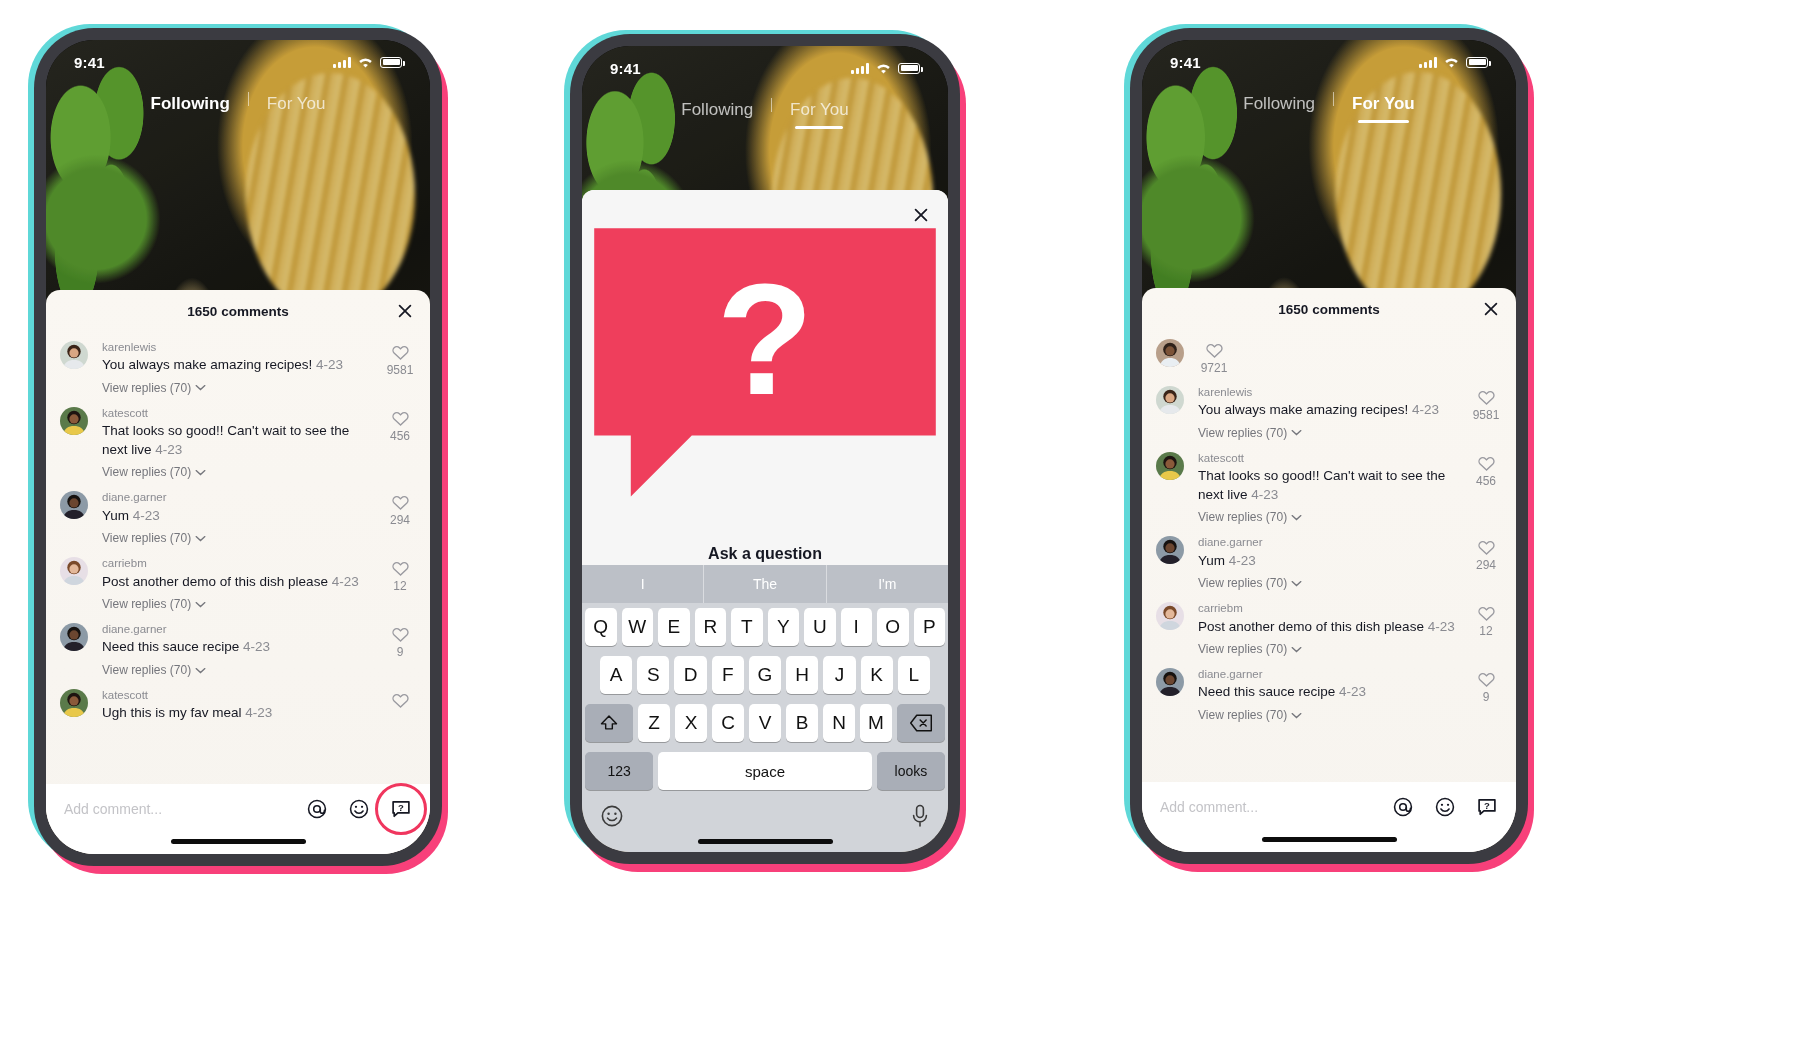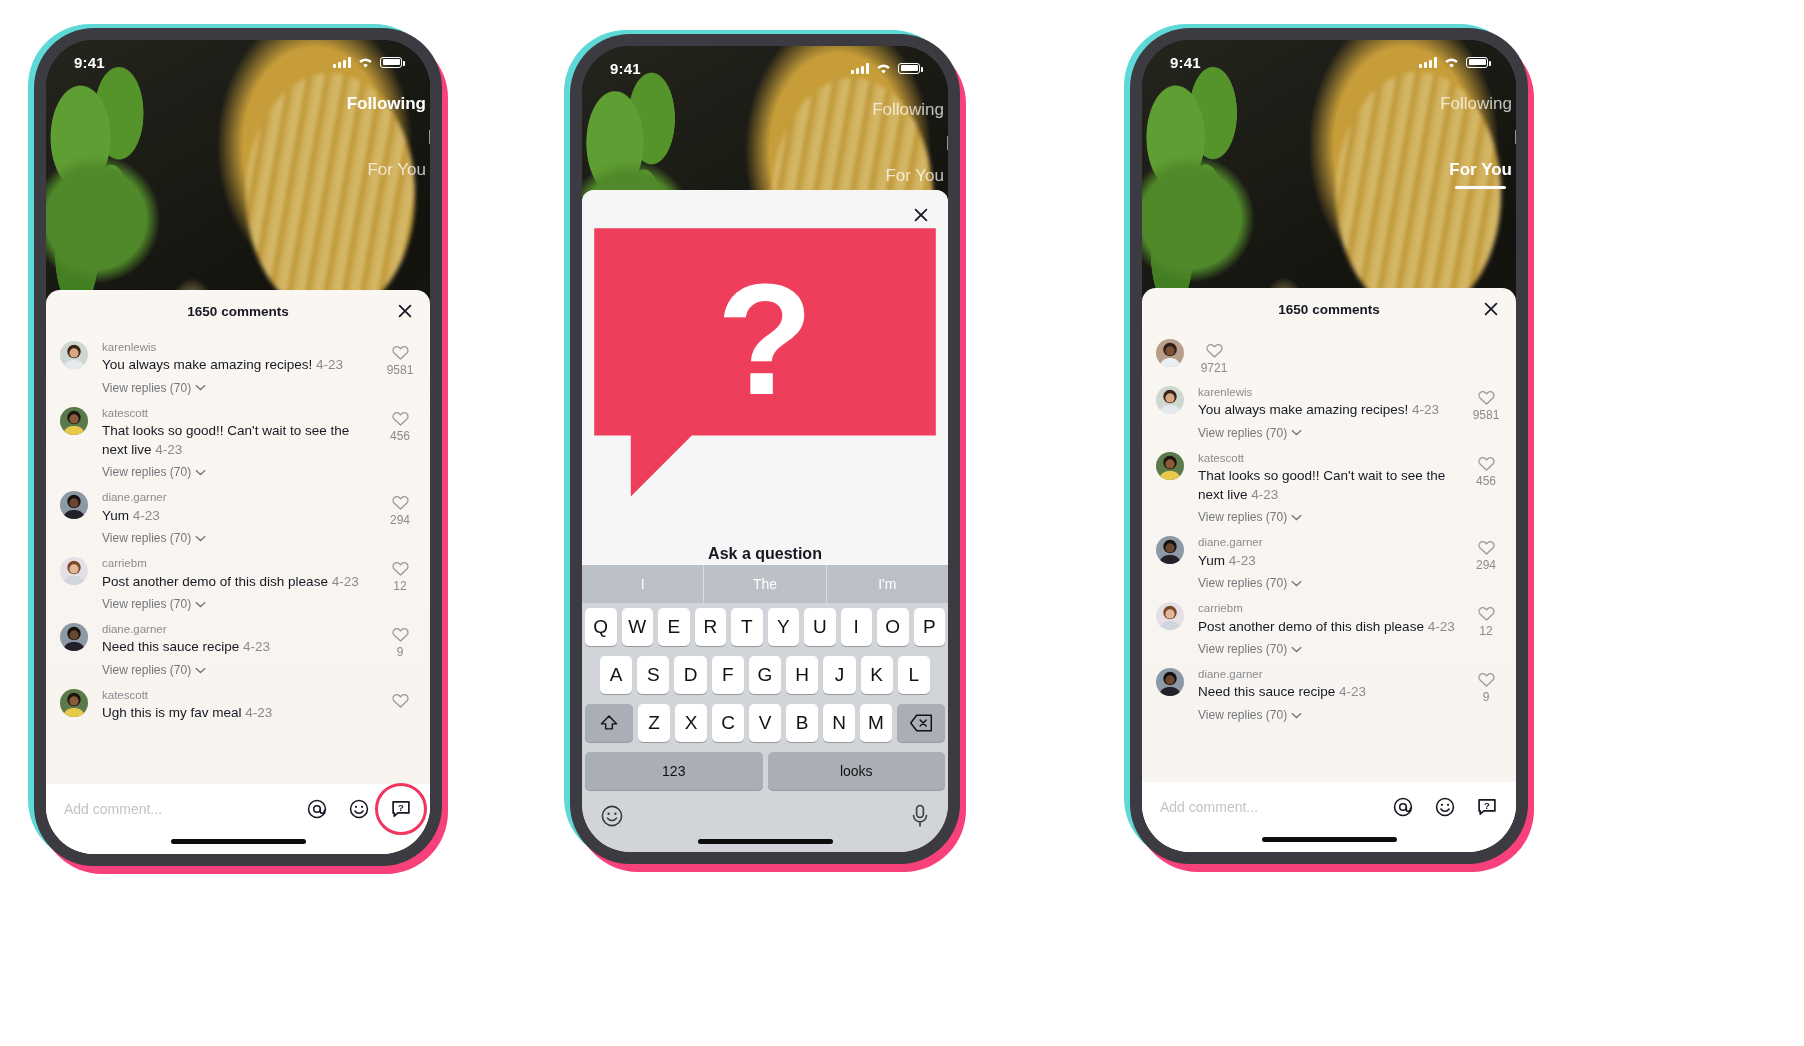--- a/index.html
+++ b/index.html
@@ -85,23 +85,22 @@
   .bars i { display:block; width: 3px; background: #fff; border-radius: 1px; }
   .bars i:nth-child(1){height:4px}.bars i:nth-child(2){height:6px}
   .bars i:nth-child(3){height:8px}.bars i:nth-child(4){height:11px}
   .batt { width: 22px; height: 11px; border: 1.5px solid #fff; border-radius: 3px; position: relative; }
   .batt::before { content:""; position:absolute; inset:1.5px; background:#fff; border-radius:1px; }
   .batt::after { content:""; position:absolute; right:-4px; top:3px; width:2px;height:5px;background:#fff;border-radius:0 1px 1px 0;}
 
   
   .tabs {
     position: absolute; left: 0; right: 0; top: 52px; z-index: 5;
-    display: flex; align-items: flex-end; justify-content: center; gap: 14px;
+    display: flex; align-items: flex-start; justify-content: center; gap: 14px;
     color: #fff;
-    flex-direction: column;
   }
   .tab { font-size: 17px; padding: 2px 4px; position: relative; }
   .tab.dim   { color: rgba(255,255,255,.72); font-weight: 400; }
   .tab.bold  { color: #fff; font-weight: 700; }
   .tab.active-underline::after {
     content:""; position:absolute; left:14%; right:14%; bottom:-7px; height:3px;
     background:#fff; border-radius:2px;
   }
   .tabdiv { width:1px; height:14px; background: rgba(255,255,255,.55); }
 
@@ -583,20 +582,21 @@
               <span id="p2-row3" style="display:contents"></span>
             <div class="key wide">
               <svg width="24" height="20" viewBox="0 0 28 22">
                   <path d="M9 2h17v18H9L2 11z" fill="none" stroke="#111" stroke-width="1.7" stroke-linejoin="round"></path>
                   <path d="M13 7.5 20 14.5M20 7.5 13 14.5" stroke="#111" stroke-width="1.7" stroke-linecap="round"></path>
                 </svg>
             </div>
           </div>
           <div class="krow">
             <div class="key fn">123</div>
+            <div class="key space">space</div>
             <div class="key fn">looks</div>
           </div>
           <div class="kbbottom">
             <span class="gl">
               <svg width="24" height="24" viewBox="0 0 24 24">
                   <circle cx="12" cy="12" r="9.6" fill="none" stroke="#3b3b3b" stroke-width="1.6"></circle>
                   <circle cx="8.6" cy="9.8" r="1.2" fill="#3b3b3b"></circle>
                   <circle cx="15.4" cy="9.8" r="1.2" fill="#3b3b3b"></circle>
                   <path d="M7.5 14.1a5.4 5.4 0 0 0 9 0" fill="none" stroke="#3b3b3b" stroke-width="1.6" stroke-linecap="round"></path>
                 </svg>

